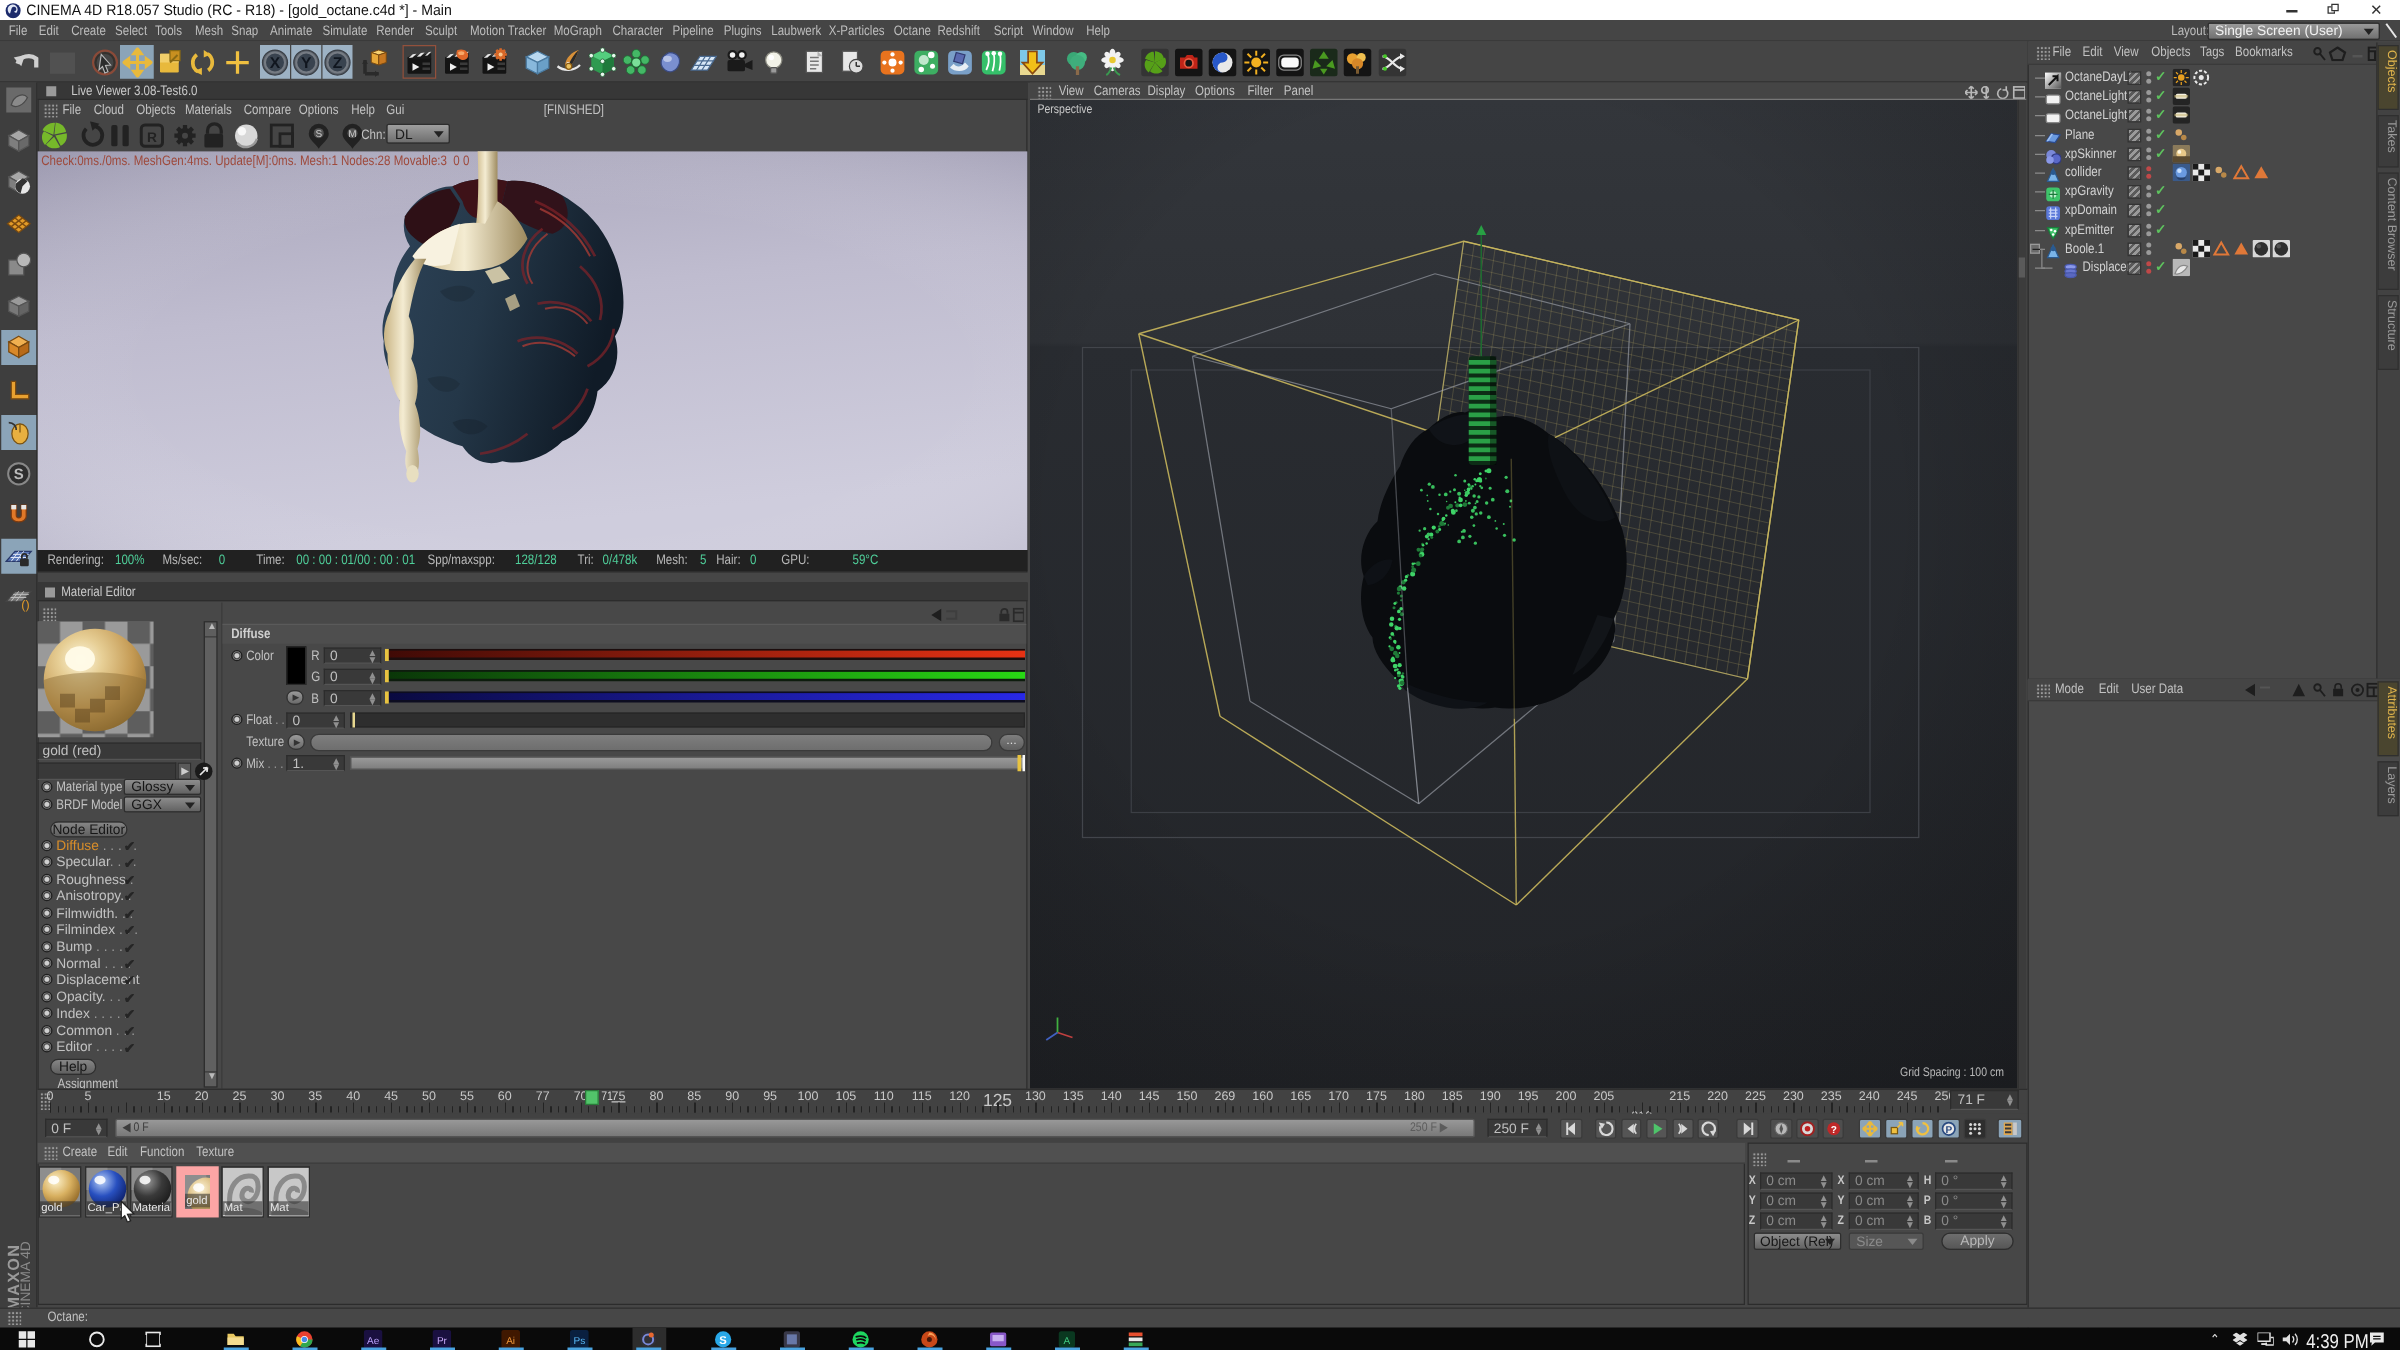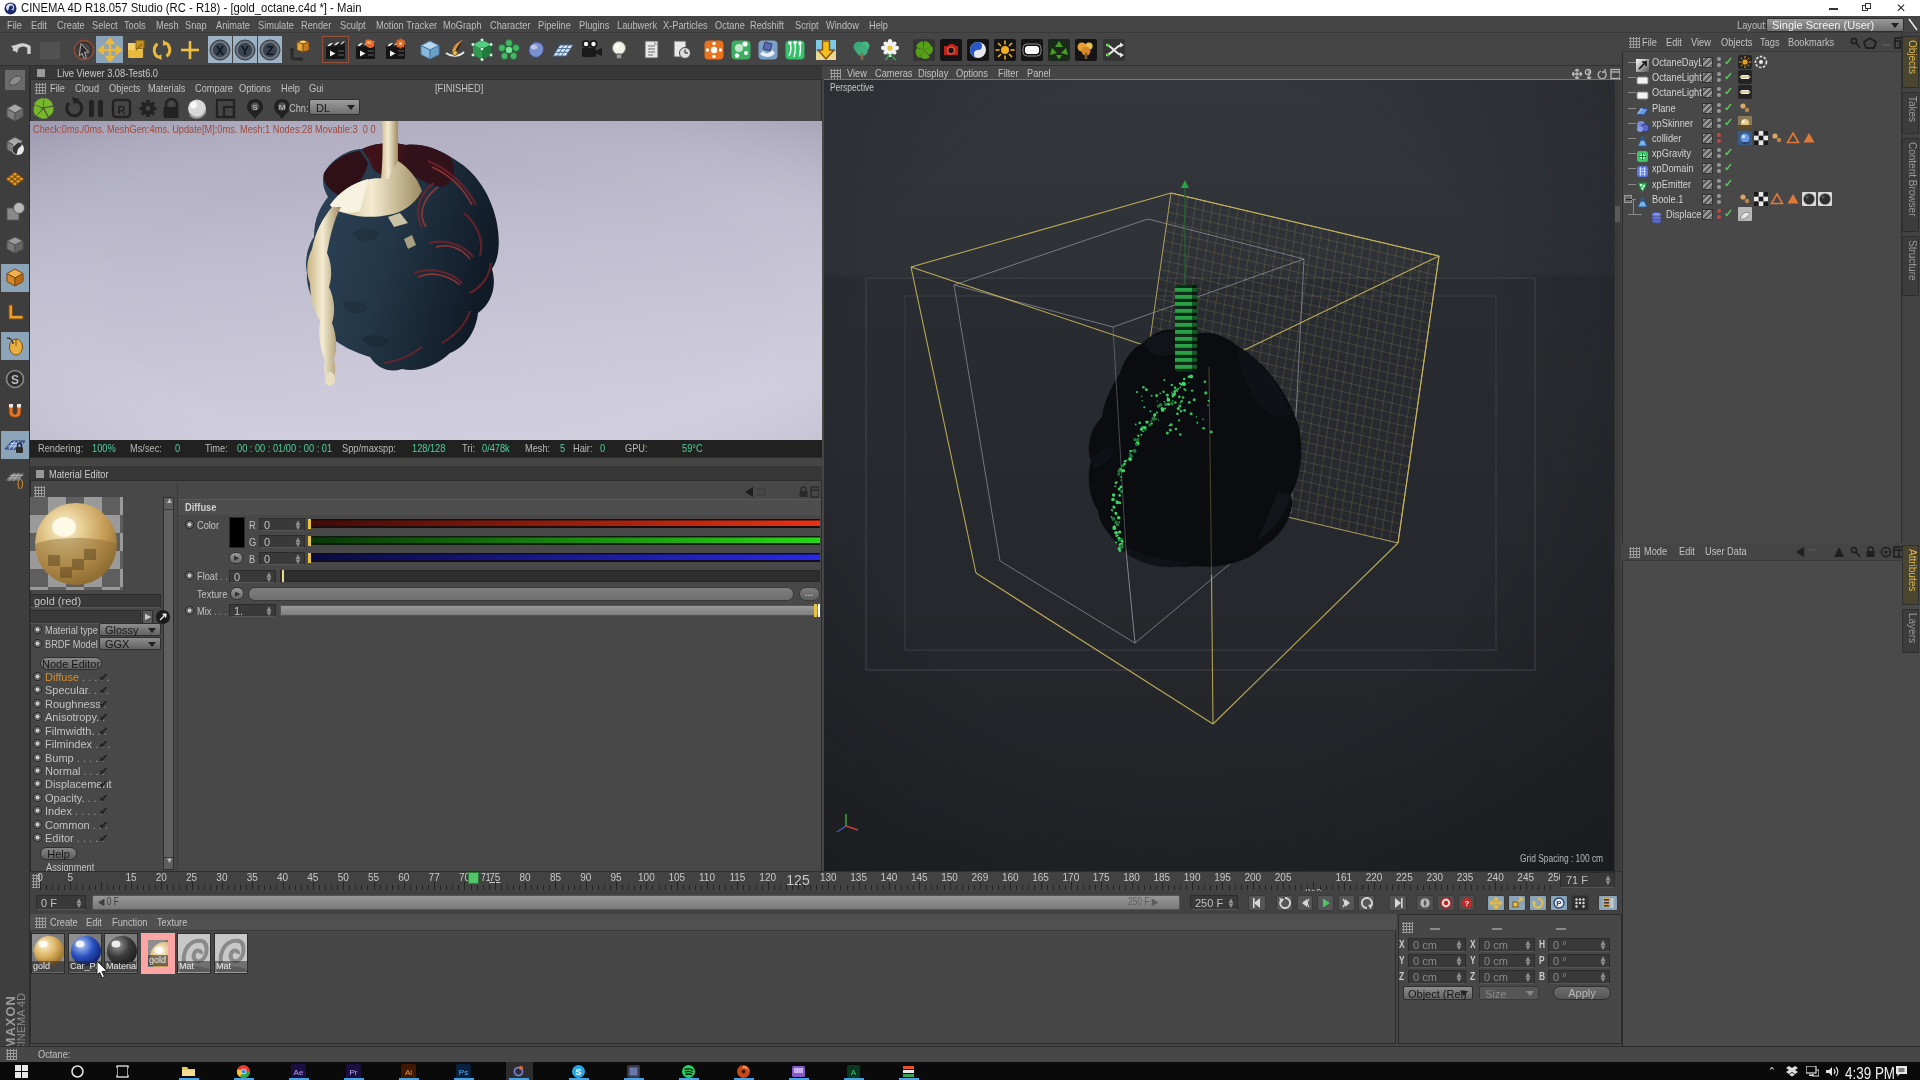--- a/index.html
+++ b/index.html
@@ -1522,21 +1522,21 @@
 <div style="position:absolute;left:1040.56px;top:872px;transform:translateX(-50%);font-size:10px;color:#c8c8c8;">165</div>
 <div style="position:absolute;left:1070.88px;top:872px;transform:translateX(-50%);font-size:10px;color:#c8c8c8;">170</div>
 <div style="position:absolute;left:1101.2px;top:872px;transform:translateX(-50%);font-size:10px;color:#c8c8c8;">175</div>
 <div style="position:absolute;left:1131.52px;top:872px;transform:translateX(-50%);font-size:10px;color:#c8c8c8;">180</div>
 <div style="position:absolute;left:1161.84px;top:872px;transform:translateX(-50%);font-size:10px;color:#c8c8c8;">185</div>
 <div style="position:absolute;left:1192.16px;top:872px;transform:translateX(-50%);font-size:10px;color:#c8c8c8;">190</div>
 <div style="position:absolute;left:1222.48px;top:872px;transform:translateX(-50%);font-size:10px;color:#c8c8c8;">195</div>
 <div style="position:absolute;left:1252.8px;top:872px;transform:translateX(-50%);font-size:10px;color:#c8c8c8;">200</div>
 <div style="position:absolute;left:1283.1200000000001px;top:872px;transform:translateX(-50%);font-size:10px;color:#c8c8c8;">205</div>
 <div style="position:absolute;left:1313.44px;top:872px;transform:translateX(-50%);font-size:10px;color:#c8c8c8;margin-top:16px;">210</div>
-<div style="position:absolute;left:1343.76px;top:872px;transform:translateX(-50%);font-size:10px;color:#c8c8c8;">161</div>
+<div style="position:absolute;left:1343.76px;top:872px;transform:translateX(-50%);font-size:10px;color:#c8c8c8;">215</div>
 <div style="position:absolute;left:1374.08px;top:872px;transform:translateX(-50%);font-size:10px;color:#c8c8c8;">220</div>
 <div style="position:absolute;left:1404.4px;top:872px;transform:translateX(-50%);font-size:10px;color:#c8c8c8;">225</div>
 <div style="position:absolute;left:1434.72px;top:872px;transform:translateX(-50%);font-size:10px;color:#c8c8c8;">230</div>
 <div style="position:absolute;left:1465.04px;top:872px;transform:translateX(-50%);font-size:10px;color:#c8c8c8;">235</div>
 <div style="position:absolute;left:1495.3600000000001px;top:872px;transform:translateX(-50%);font-size:10px;color:#c8c8c8;">240</div>
 <div style="position:absolute;left:1525.68px;top:872px;transform:translateX(-50%);font-size:10px;color:#c8c8c8;">245</div>
 <div style="position:absolute;left:1556.0px;top:872px;transform:translateX(-50%);font-size:10px;color:#c8c8c8;">250</div>
 <div style="position:absolute;left:40px;top:885px;width:1516px;height:5px;background:repeating-linear-gradient(90deg,#232323 0 1px,transparent 1px 6.064px);"></div>
 <div style="position:absolute;left:40px;top:882px;width:1516px;height:8px;background:repeating-linear-gradient(90deg,#232323 0 1px,transparent 1px 30.32px);"></div>
 <div style="position:absolute;left:468px;top:872px;width:11px;height:12px;background:#52c46a;border:1px solid #2a7a3a;"></div>

